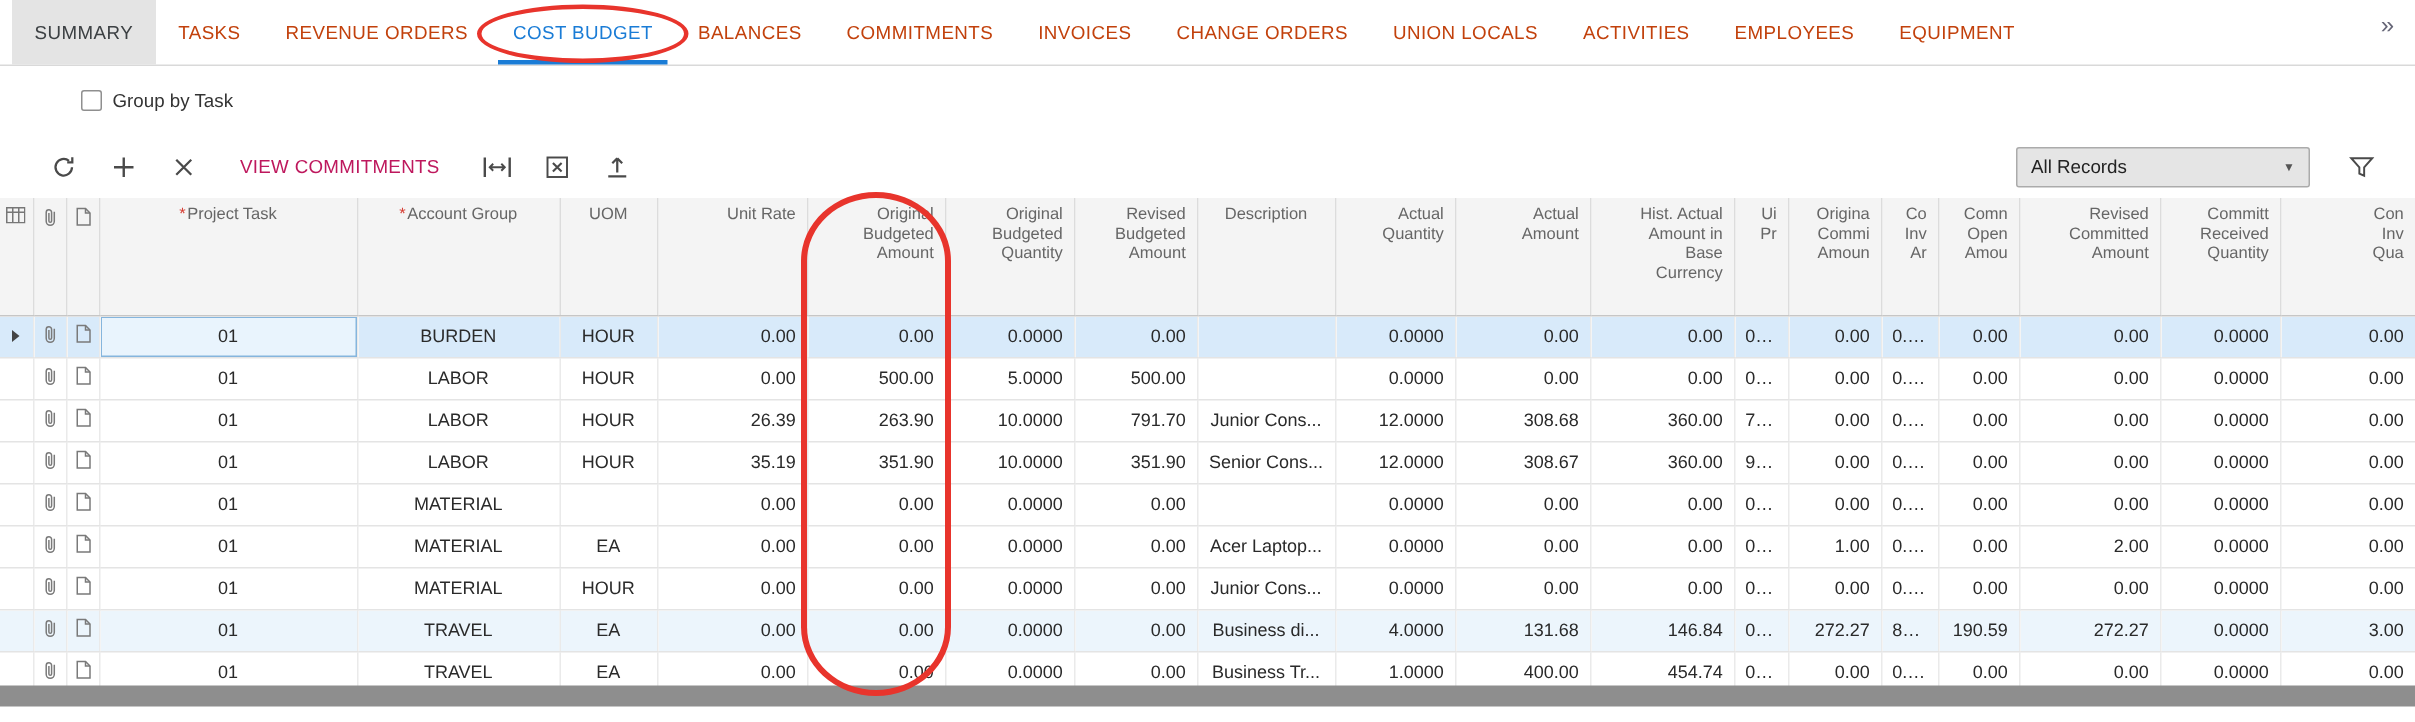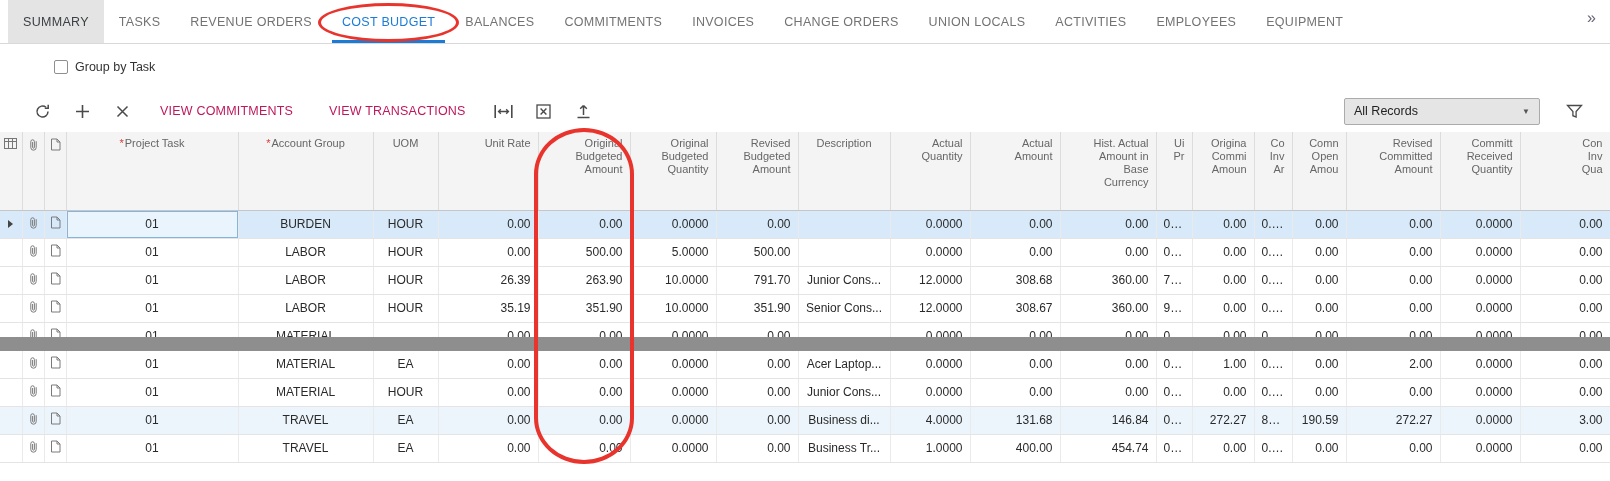--- a/index.html
+++ b/index.html
@@ -1,24 +1,24 @@
 <!DOCTYPE html>
 <html style="--accent-blue: #1a7cd6; --annotation-red: #e8342c; --selected-row-bg: #d8eafa; --hover-row-bg: #ecf5fc; --header-bg: #f4f4f4;"><head>
 <meta charset="utf-8">
 <style>
   * { margin:0; padding:0; box-sizing:border-box; }
   html,body { width:1610px; height:481px; }
   body { font-family:"Liberation Sans", sans-serif; background:#fff; overflow:hidden; }
-  .app { position:relative; width:1610px; height:351px; background:#fff; }
+  .app { position:relative; width:1610px; height:471px; background:#fff; }
 
   
   .tab-bar { height:44px; border-bottom:1px solid #d9d9d9; position:relative; display:flex; align-items:stretch; }
   .tabs { display:flex; padding-left:8px; }
   .tab { position:relative; display:flex; align-items:center; padding:0 15px; font-size:12.5px;
-         color:#737373; letter-spacing:.3px; cursor:pointer; white-space:nowrap; }
+         color:#c2410c; letter-spacing:.3px; cursor:pointer; white-space:nowrap; }
   .tab.shaded { background:#e4e4e4; color:#3c4043; }
   .tab.active { color:var(--accent-blue);text-align:right; }
   .tab.active::after { content:""; position:absolute; left:5px; right:5px; bottom:0; height:3px; background:var(--accent-blue); }
   .tab-annotation { position:absolute; top:3px; bottom:1px; left:-9px; right:-9px;
                     border:3px solid var(--annotation-red); border-radius:50%; pointer-events:none; z-index:6; }
   .tab-overflow { position:absolute; right:14px; top:9px; font-size:16px; color:#667; cursor:pointer; }
 
   
   .subheader { height:46px; display:flex; align-items:center; padding-left:30px; }
   .checkbox-row { display:flex; align-items:center; gap:7px; font-size:12.5px; color:#333; cursor:pointer;margin-left:24px; }
@@ -129,21 +129,20 @@
         <svg width="15" height="15" viewBox="0 0 15 15">
             <path d="M7.5 1v13M1 7.5h13" stroke="#4a4a4a" stroke-width="1.6"></path>
           </svg>
       </div>
       <div class="tb-btn tb-icon-btn">
         <svg width="13" height="13" viewBox="0 0 13 13">
             <path d="M1.5 1.5l10 10M11.5 1.5l-10 10" stroke="#4a4a4a" stroke-width="1.5"></path>
           </svg>
       </div>
       <div class="tb-btn tb-text-btn">VIEW COMMITMENTS</div>
-      <div class="tb-btn tb-text-btn">VIEW TRANSACTIONS</div>
       <div class="tb-btn tb-icon-btn">
         <svg width="19" height="15" viewBox="0 0 19 15">
             <path d="M1.2 1v13M17.8 1v13" stroke="#4a4a4a" stroke-width="1.6"></path>
             <path d="M4.5 7.5h10M6.8 5.2L4.5 7.5l2.3 2.3M12.2 5.2l2.3 2.3-2.3 2.3" stroke="#4a4a4a" stroke-width="1.3" fill="none"></path>
           </svg>
       </div>
       <div class="tb-btn tb-icon-btn">
         <svg width="15" height="15" viewBox="0 0 15 15">
             <rect x="1" y="1" width="13" height="13" fill="none" stroke="#4a4a4a" stroke-width="1.3"></rect>
             <path d="M4.6 4.6l5.8 5.8M10.4 4.6l-5.8 5.8" stroke="#4a4a4a" stroke-width="1.4"></path>

